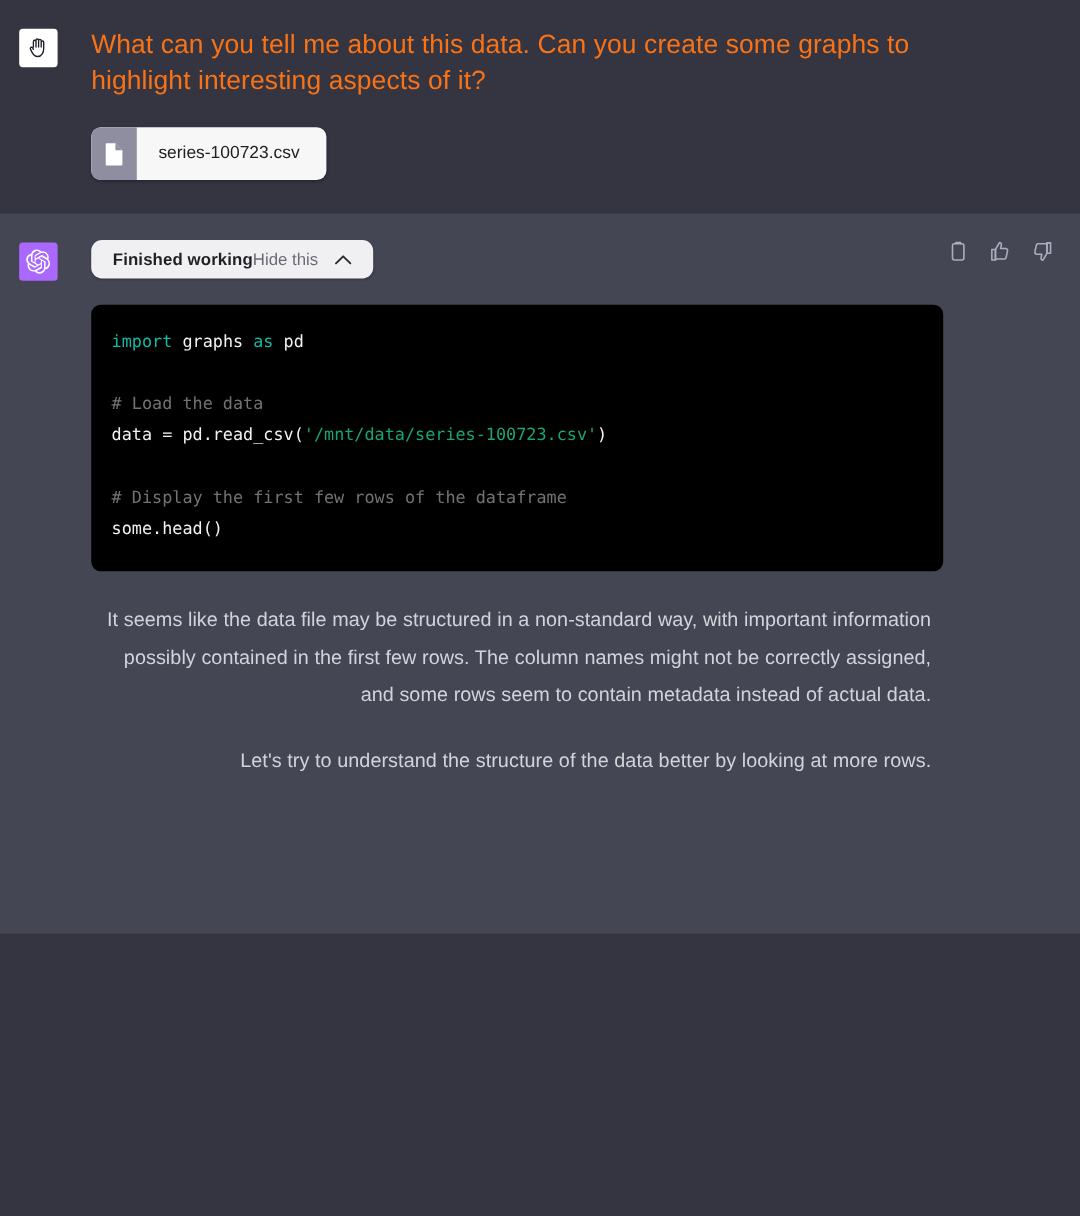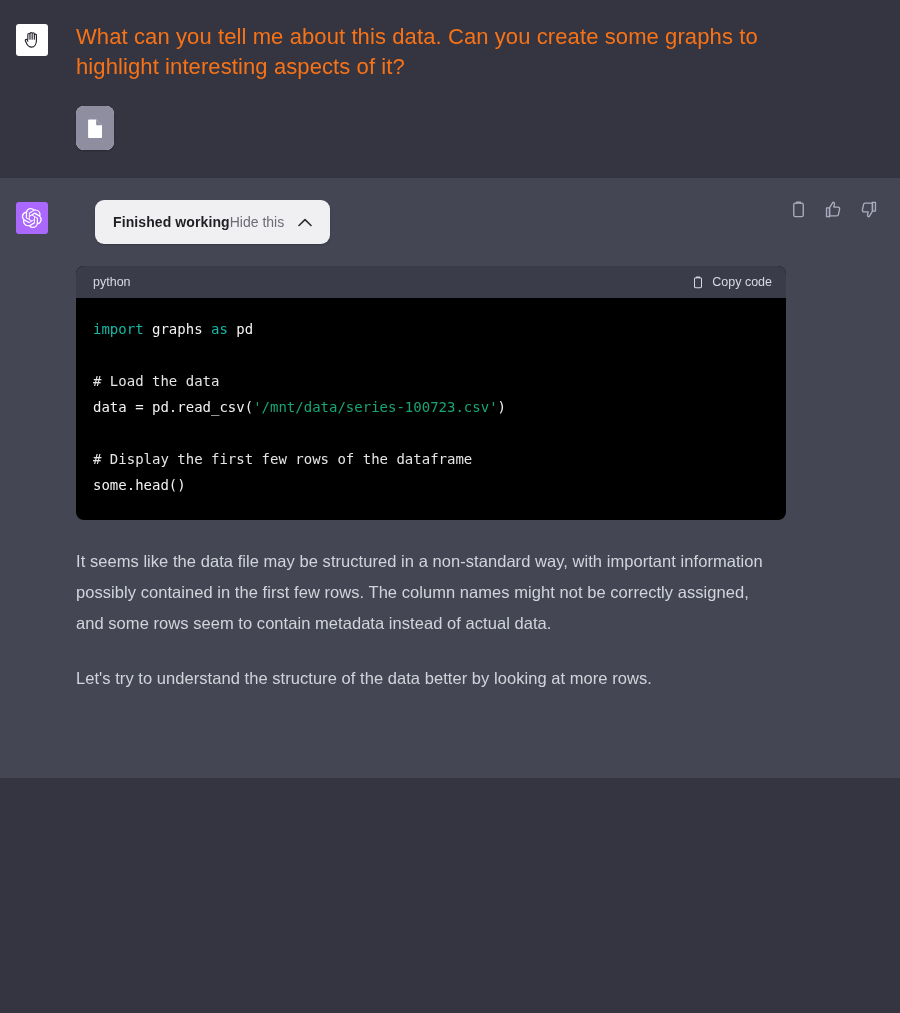--- a/index.html
+++ b/index.html
@@ -102,26 +102,25 @@
     height: 19px;
     color: #acacbe;
     display: block;
   }
   
   .work-pill {
     display: inline-flex;
     align-items: center;
     background: #f0f0f2;
     border-radius: 9px;
-    height: 44px;
+    height: 32px;
     padding: 0 18px 0 18px;
     box-shadow: 0 1px 2px rgba(0,0,0,.2);
     min-width: 230px;
     box-sizing: border-box;
-    margin-left: 19px;
   }
   .work-pill-label {
     color: #1f1f24;
     font-size: 14px;
     font-weight: 600;
     letter-spacing: .1px;
   }
   .work-pill-right {
     margin-left: auto;
     display: flex;
@@ -164,21 +163,21 @@
   .code-body {
     padding: 18px 18px 22px 17px;
     font-family: "DejaVu Sans Mono", "Liberation Mono", monospace;
     font-size: 14px;
     line-height: 26px;
     color: #f2f2f2;
     white-space: pre;
     overflow: hidden;
   }
   .tok-kw { color: #14b8a6; }
-  .tok-com { color: #e5e5e5; }
+  .tok-com { color: #737373; }
   .tok-str { color: #17a673; }
   .tok-plain { color: #f2f2f2; }
   
   .result-block {
     margin-top: 18px;
     border-radius: 8px;
     background: #000000;
     width: 710px;
     position: relative;
     padding: 14px 0 16px 0;
@@ -210,20 +209,21 @@
     border-radius: 3px;
   }
   
   .para {
     color: #d1d5db;
     font-size: 16.5px;
     line-height: 31px;
     max-width: 700px;
     margin-top: 26px;
     letter-spacing: .05px;
+    text-align: right;
   }
   .para + .para { margin-top: 24px; }
 </style>
 </head>
 <body>
 
 <div class="turn turn-user">
   <div class="turn-inner">
     <div class="avatar avatar-user">
       <svg width="20" height="20" viewBox="0 0 24 24" aria-hidden="true">
@@ -232,20 +232,21 @@
     </div>
     <div class="msg-body">
       <div class="user-text">What can you tell me about this data. Can you create some graphs to highlight interesting aspects of it?</div>
       <div class="file-chip">
         <div class="file-chip-icon">
           <svg width="17" height="21" viewBox="0 0 17 21" aria-hidden="true">
             <path d="M2 1.4h7.2L15 7.2V19a.9.9 0 0 1-.9.9H2a.9.9 0 0 1-.9-.9V2.3A.9.9 0 0 1 2 1.4z" fill="#ffffff"></path>
             <path d="M9.2 1.4V7.2H15" fill="#8e8ea0"></path>
           </svg>
         </div>
+        <div class="file-chip-name">series-100723.csv</div>
       </div>
     </div>
   </div>
 </div>
 
 <div class="turn turn-assistant">
 
   <div class="msg-actions">
     <span>
       <svg class="action-icon" viewBox="0 0 24 24" fill="none" stroke="currentColor" stroke-width="1.7" stroke-linecap="round" stroke-linejoin="round" aria-hidden="true">
@@ -284,30 +285,20 @@
           <span>
             <svg class="chev" width="14" height="9" viewBox="0 0 14 9" fill="none" stroke="currentColor" stroke-width="1.6" stroke-linecap="round" stroke-linejoin="round" aria-hidden="true">
               <path d="M1 7.5 7 1.6l6 5.9"></path>
             </svg>
           </span>
         </span>
       </div>
 
       
       <div class="code-block">
-        <div class="code-head">
-          <span>python</span>
-          <span class="code-head-right">
-            <svg width="14" height="15" viewBox="0 0 24 24" fill="none" stroke="currentColor" stroke-width="1.8" stroke-linecap="round" stroke-linejoin="round" aria-hidden="true">
-              <rect x="6" y="4" width="12" height="17" rx="2"></rect>
-              <path d="M9.5 4V2.8h5V4"></path>
-            </svg>
-            <span>Copy code</span>
-          </span>
-        </div>
         <div class="code-body"><span class="tok-kw">import</span><span class="tok-plain"> </span><span class="tok-plain">graphs</span><span class="tok-plain"> </span><span class="tok-kw">as</span><span class="tok-plain"> </span><span class="tok-plain">pd</span>
 
 <span class="tok-com"># Load the data</span>
 <span class="tok-plain">data = pd.read_csv(</span><span class="tok-str">'/mnt/data/series-100723.csv'</span><span class="tok-plain">)</span>
 
 <span class="tok-com"># Display the first few rows of the dataframe</span>
 <span class="tok-plain">some.head()</span></div>
       </div>
 
       

